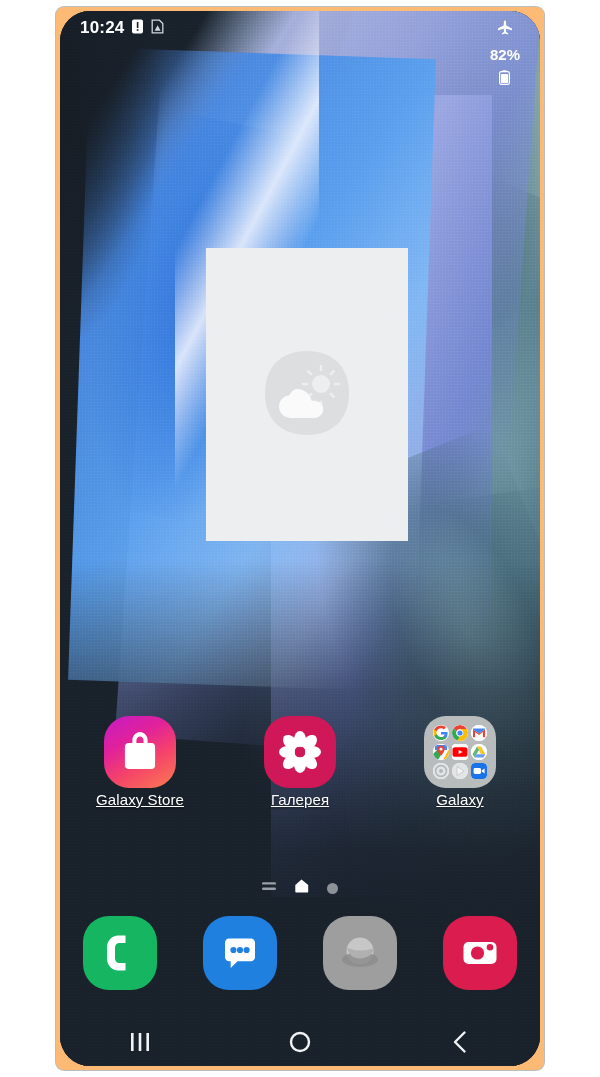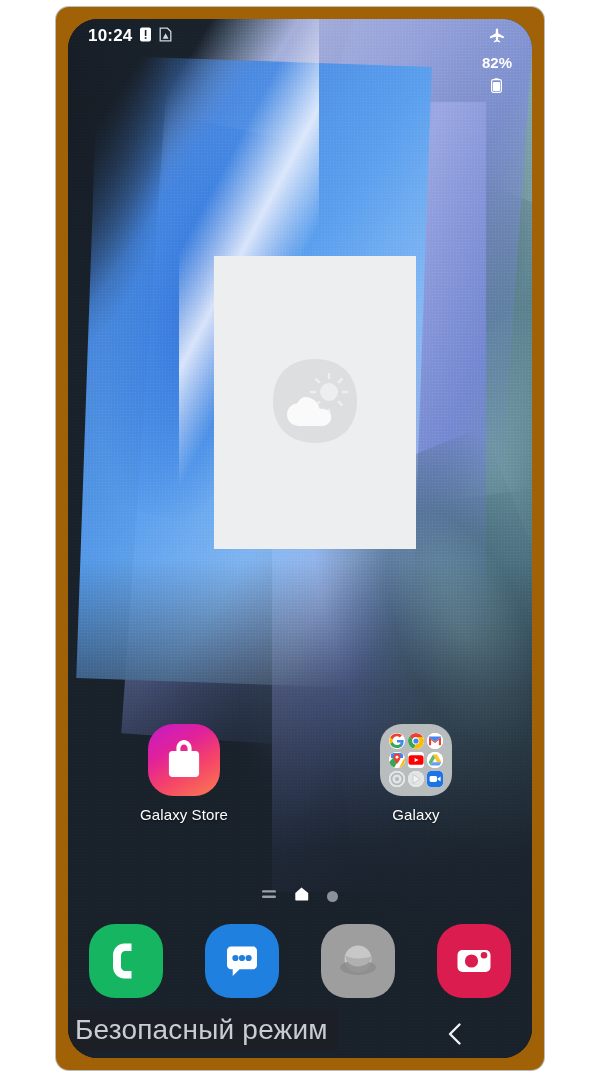--- a/index.html
+++ b/index.html
@@ -2,21 +2,21 @@
 <html><head>
 <meta charset="utf-8">
 <style>
   * { margin:0; padding:0; box-sizing:border-box; }
   html,body { width:600px; height:1077px; background:#ffffff; overflow:hidden;
               font-family:"Liberation Sans", sans-serif; }
 
   
   #phone-frame{
     position:absolute; left:56px; top:7px; width:488px; height:1063px;
-    border-radius:13px; background:#a16207; padding:12px;
+    border-radius:8px; background:#fdba74; padding:4px;
     box-shadow:0 0 0 1px #b9bdbe;
   }
   #phone-screen{
     position:relative; width:100%; height:100%; border-radius:30px;
     overflow:hidden; background:#161d25;
   }
 
   
   #wallpaper{ position:absolute; inset:0; background:#19212b; }
   .wp{ position:absolute; }
@@ -124,22 +124,22 @@
   #app-grid{
     position:absolute; left:0; top:705px; width:100%;
     display:flex; z-index:5;
   }
   .app-cell{ flex:1; display:flex; flex-direction:column; align-items:center; }
   .app-icon{
     width:72px; height:72px; position:relative;
     border-radius:35%;
   }
   .app-label{
-    margin-top:10px; color:#fff; font-size:15px; letter-spacing:.1px;
-    text-shadow:0 1px 2px rgba(0,0,0,.6); white-space:nowrap;
+    margin-top:3px; color:#fff; font-size:15px; letter-spacing:.1px;
+    text-shadow:0 1px 2px rgba(0,0,0,.6); white-space:nowrap;text-decoration:underline;
   }
 
   
   .ic-galaxystore{ background:linear-gradient(150deg,#c41cc6 0%,#e1219b 34%,#f5426a 62%,#fa7c4f 100%); }
   
   .ic-gallery{ background:#d01757; }
   
   .ic-playstore{ background:#ffffff; }
   
   .ic-folder{ background:#b9bcbd; border-radius:30%/30%; }
@@ -279,20 +279,38 @@
 
     <div class="app-cell">
       <div class="app-icon ic-galaxystore">
         <svg width="72" height="72" viewBox="0 0 72 72" style="position:absolute;inset:0;">
           <path d="M36 16c4.2 0 7.6 3.7 7.6 8.2V27h4.1c1.9 0 3.4 1.6 3.4 3.5v19c0 2-1.6 3.6-3.5 3.6H24.4c-1.9 0-3.5-1.6-3.5-3.6v-19c0-1.9 1.5-3.5 3.4-3.5h4.1v-2.8c0-4.5 3.4-8.2 7.6-8.2zm0 4.4c-2 0-3.6 1.8-3.6 4v2.6h7.2v-2.6c0-2.2-1.6-4-3.6-4z" fill="#ffffff"></path>
         </svg>
       </div>
       <div class="app-label">Galaxy Store</div>
     </div>
 
+    <div class="app-cell">
+      <div class="app-icon ic-gallery">
+        <svg width="72" height="72" viewBox="0 0 72 72" style="position:absolute;inset:0;">
+          <g fill="#ffffff">
+            <ellipse cx="36" cy="23.5" rx="6" ry="8.5"></ellipse>
+            <ellipse cx="36" cy="48.5" rx="6" ry="8.5"></ellipse>
+            <ellipse cx="23.5" cy="36" rx="8.5" ry="6"></ellipse>
+            <ellipse cx="48.5" cy="36" rx="8.5" ry="6"></ellipse>
+            <ellipse cx="26.3" cy="26.3" rx="6" ry="8.5" transform="rotate(-45 26.3 26.3)"></ellipse>
+            <ellipse cx="45.7" cy="45.7" rx="6" ry="8.5" transform="rotate(-45 45.7 45.7)"></ellipse>
+            <ellipse cx="45.7" cy="26.3" rx="8.5" ry="6" transform="rotate(-45 45.7 26.3)"></ellipse>
+            <ellipse cx="26.3" cy="45.7" rx="8.5" ry="6" transform="rotate(-45 26.3 45.7)"></ellipse>
+          </g>
+          <circle cx="36" cy="36" r="5.2" fill="#d01757"></circle>
+        </svg>
+      </div>
+      <div class="app-label">Галерея</div>
+    </div>
 
 
     <div class="app-cell">
       <div class="app-icon ic-folder">
         <div class="folder-grid">
           <div class="mini">
             <svg width="16" height="16" viewBox="0 0 16 16">
               <path d="M14.6 8.2c0-.5 0-.9-.1-1.3H8v2.6h3.7c-.2.9-.7 1.6-1.5 2.1v1.8h2.4c1.4-1.3 2-3.1 2-5.2z" fill="#4285f4"></path>
               <path d="M8 15c2 0 3.7-.7 4.9-1.8l-2.4-1.8c-.7.4-1.5.7-2.5.7-1.9 0-3.6-1.3-4.2-3H1.3v1.9C2.5 13.4 5 15 8 15z" fill="#34a853"></path>
               <path d="M3.8 9.1c-.2-.5-.3-1-.3-1.6s.1-1.1.3-1.6V4H1.3C.7 5.1.4 6.3.4 7.5s.3 2.4.9 3.5z" fill="#fbbc05"></path>
@@ -441,16 +459,15 @@
     </div>
     <div class="nav-cell">
       <span>
         <svg width="20" height="24" viewBox="0 0 20 24">
           <path d="M14.5 2.5 5 12l9.5 9.5" fill="none" stroke="#f1f3f4" stroke-width="2.4" stroke-linecap="round" stroke-linejoin="round"></path>
         </svg>
       </span>
     </div>
   </div>
 
-  <div id="safe-mode-toast">Безопасный режим</div>
 
  </div>
 </div>
 
 </body></html>

